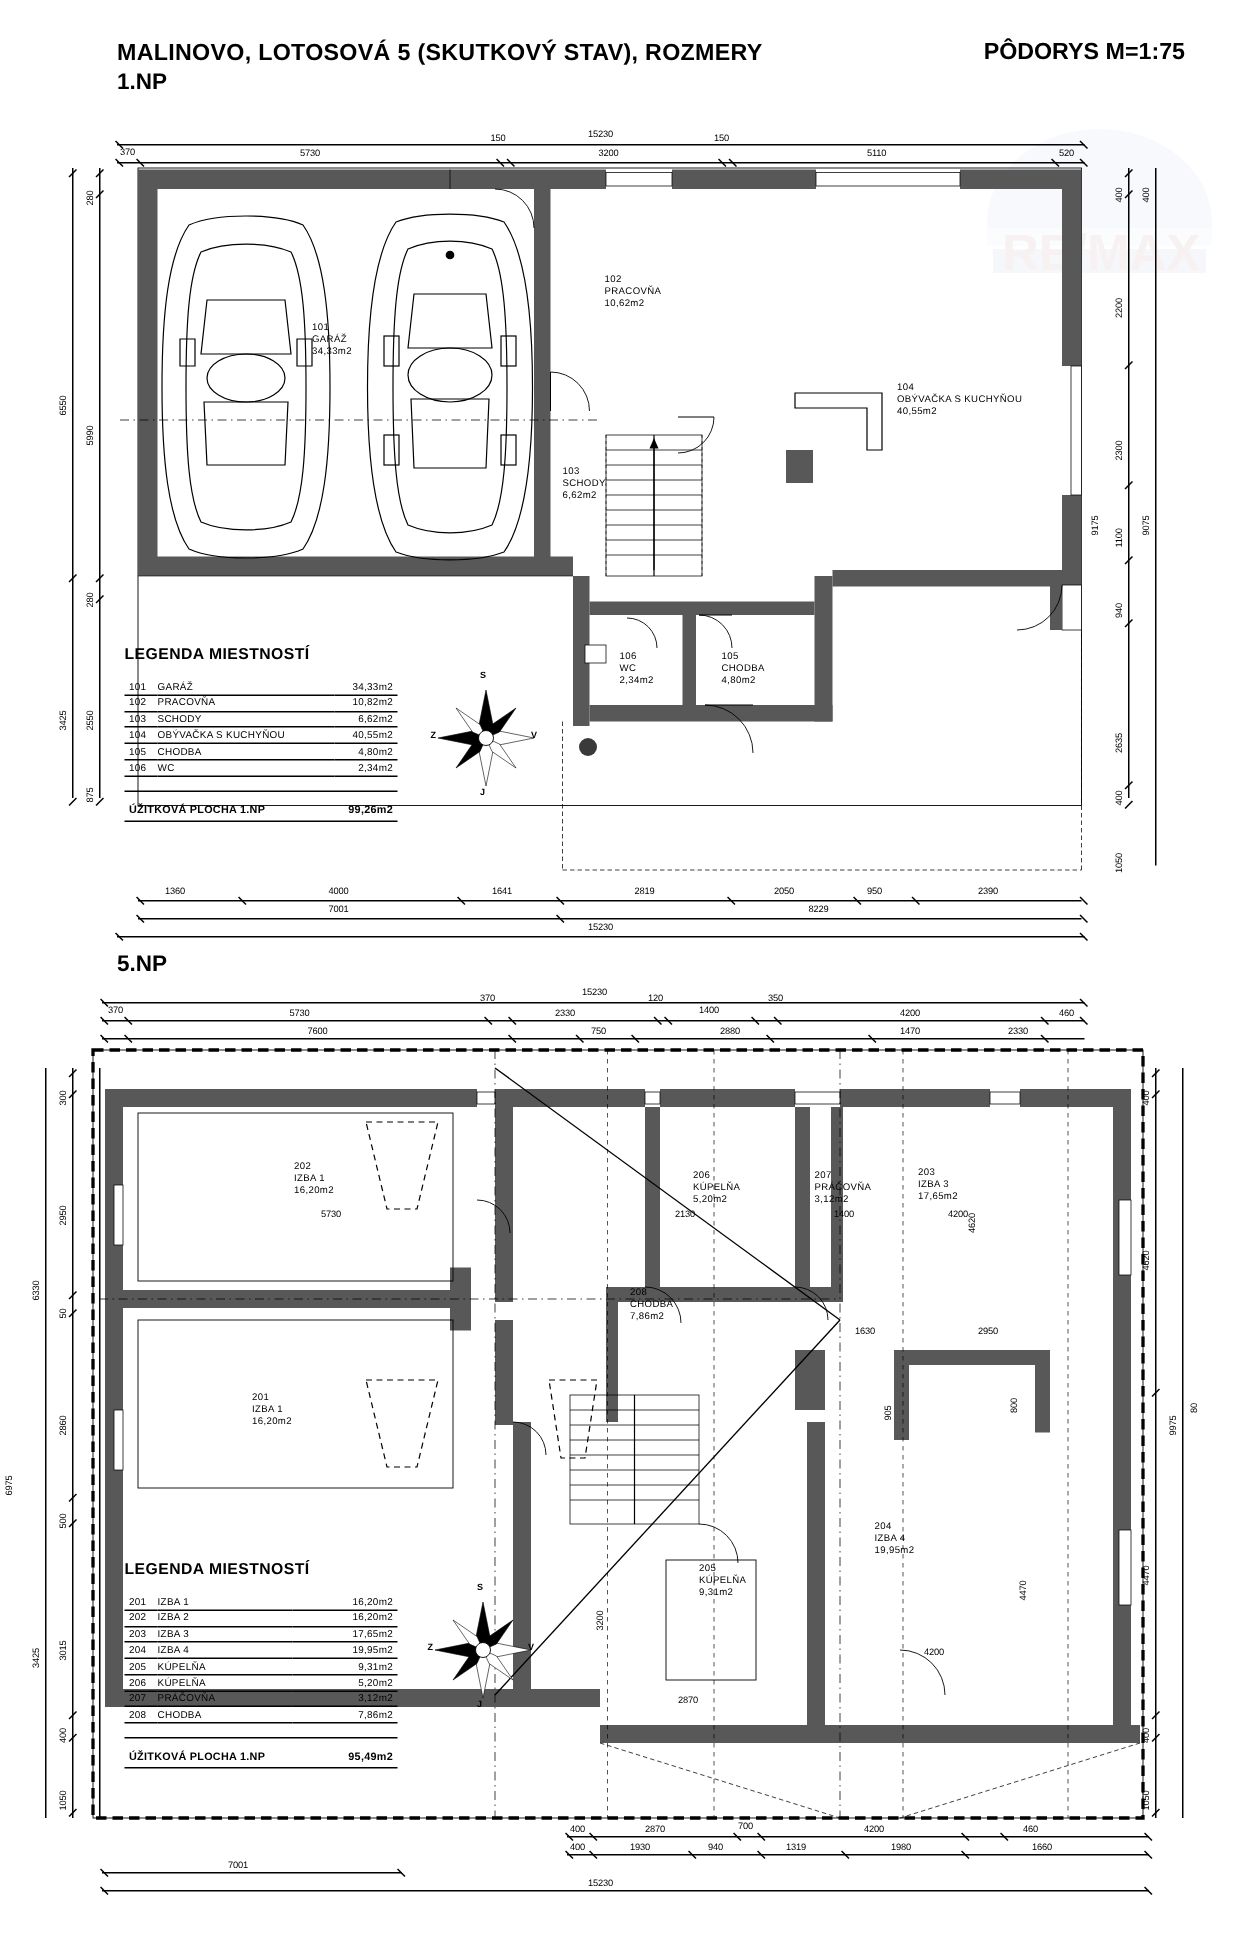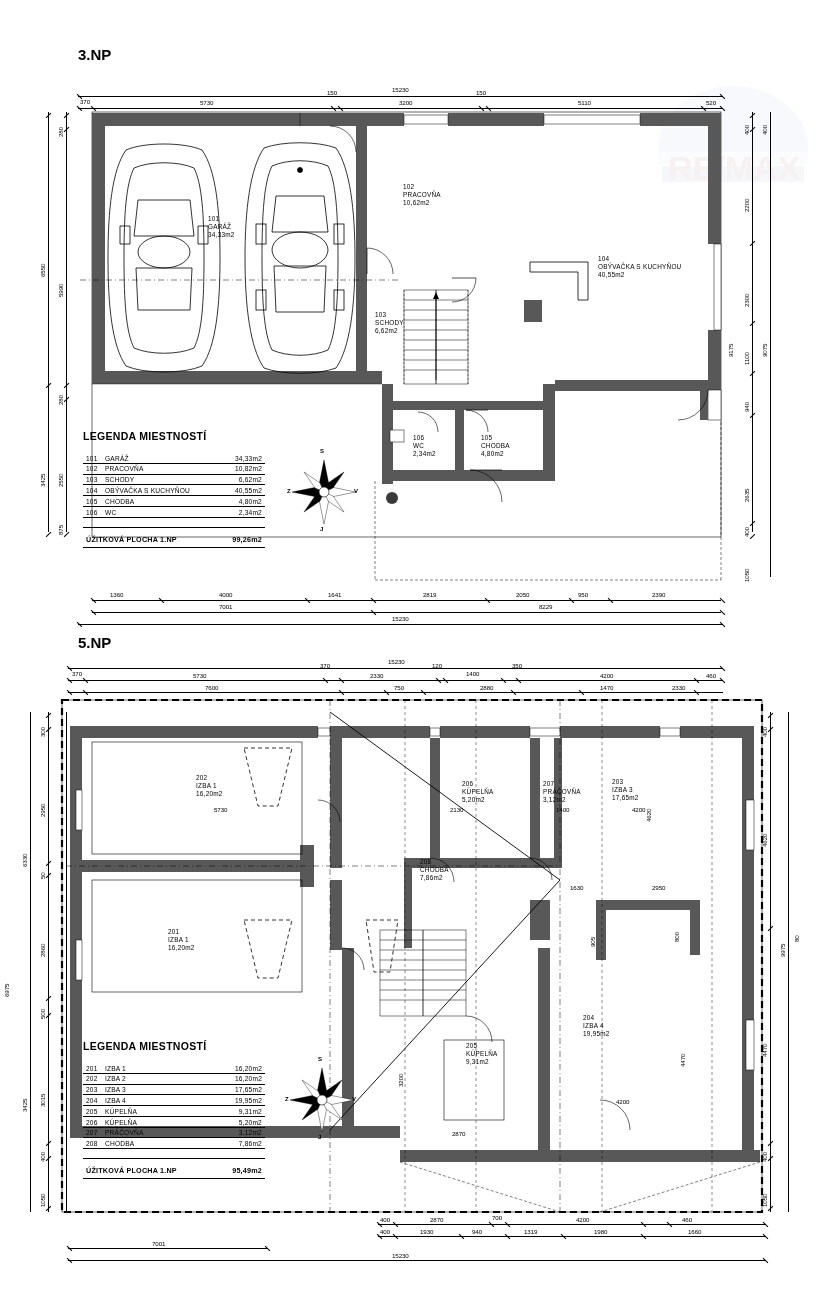--- a/index.html
+++ b/index.html
@@ -96,21 +96,25 @@
 
   <div class="wm" style="left:648px; top:78px; width:170px; height:120px;">
     <svg width="170" height="120" viewBox="0 0 170 120">
       <path d="M10 70 A75 62 0 0 1 160 70 L160 74 L10 74 Z" fill="#e9eef6"></path>
       <path d="M10 74 L160 74 L160 86 L10 86 Z" fill="#f4f6fa"></path>
       <path d="M14 88 L156 88 L156 104 L14 104 Z" fill="#dfe6f0"></path>
       <text x="20" y="102" font-size="34" font-weight="bold" fill="#e6d3d6" font-family="Liberation Sans, sans-serif">RE/MAX</text>
     </svg>
   </div>
 
-  <div class="floor-label" style="left:78px; top:46px;">3.NP</div>
+  <div class="header">
+    <span class="title-main">MALINOVO, LOTOSOVÁ 5 (SKUTKOVÝ STAV), ROZMERY</span>
+    <span class="title-scale">PÔDORYS M=1:75</span>
+  </div>
+  <div class="floor-label" style="left:78px; top:46px;">1.NP</div>
   <div class="floor-label" style="left:78px; top:634px;">5.NP</div>
 
   <div class="plan" style="left:0; top:0; width:838px; height:630px;">
 
     <div>
       <div class="dimline" style="left:78px; top:96px; width:645px;"></div>
       <div class="dimtxt" style="left:392px; top:86px;">15230</div>
       <div class="tick" style="left:76px; top:96px;"></div>
       <div class="tick" style="left:719px; top:96px;"></div>
 

